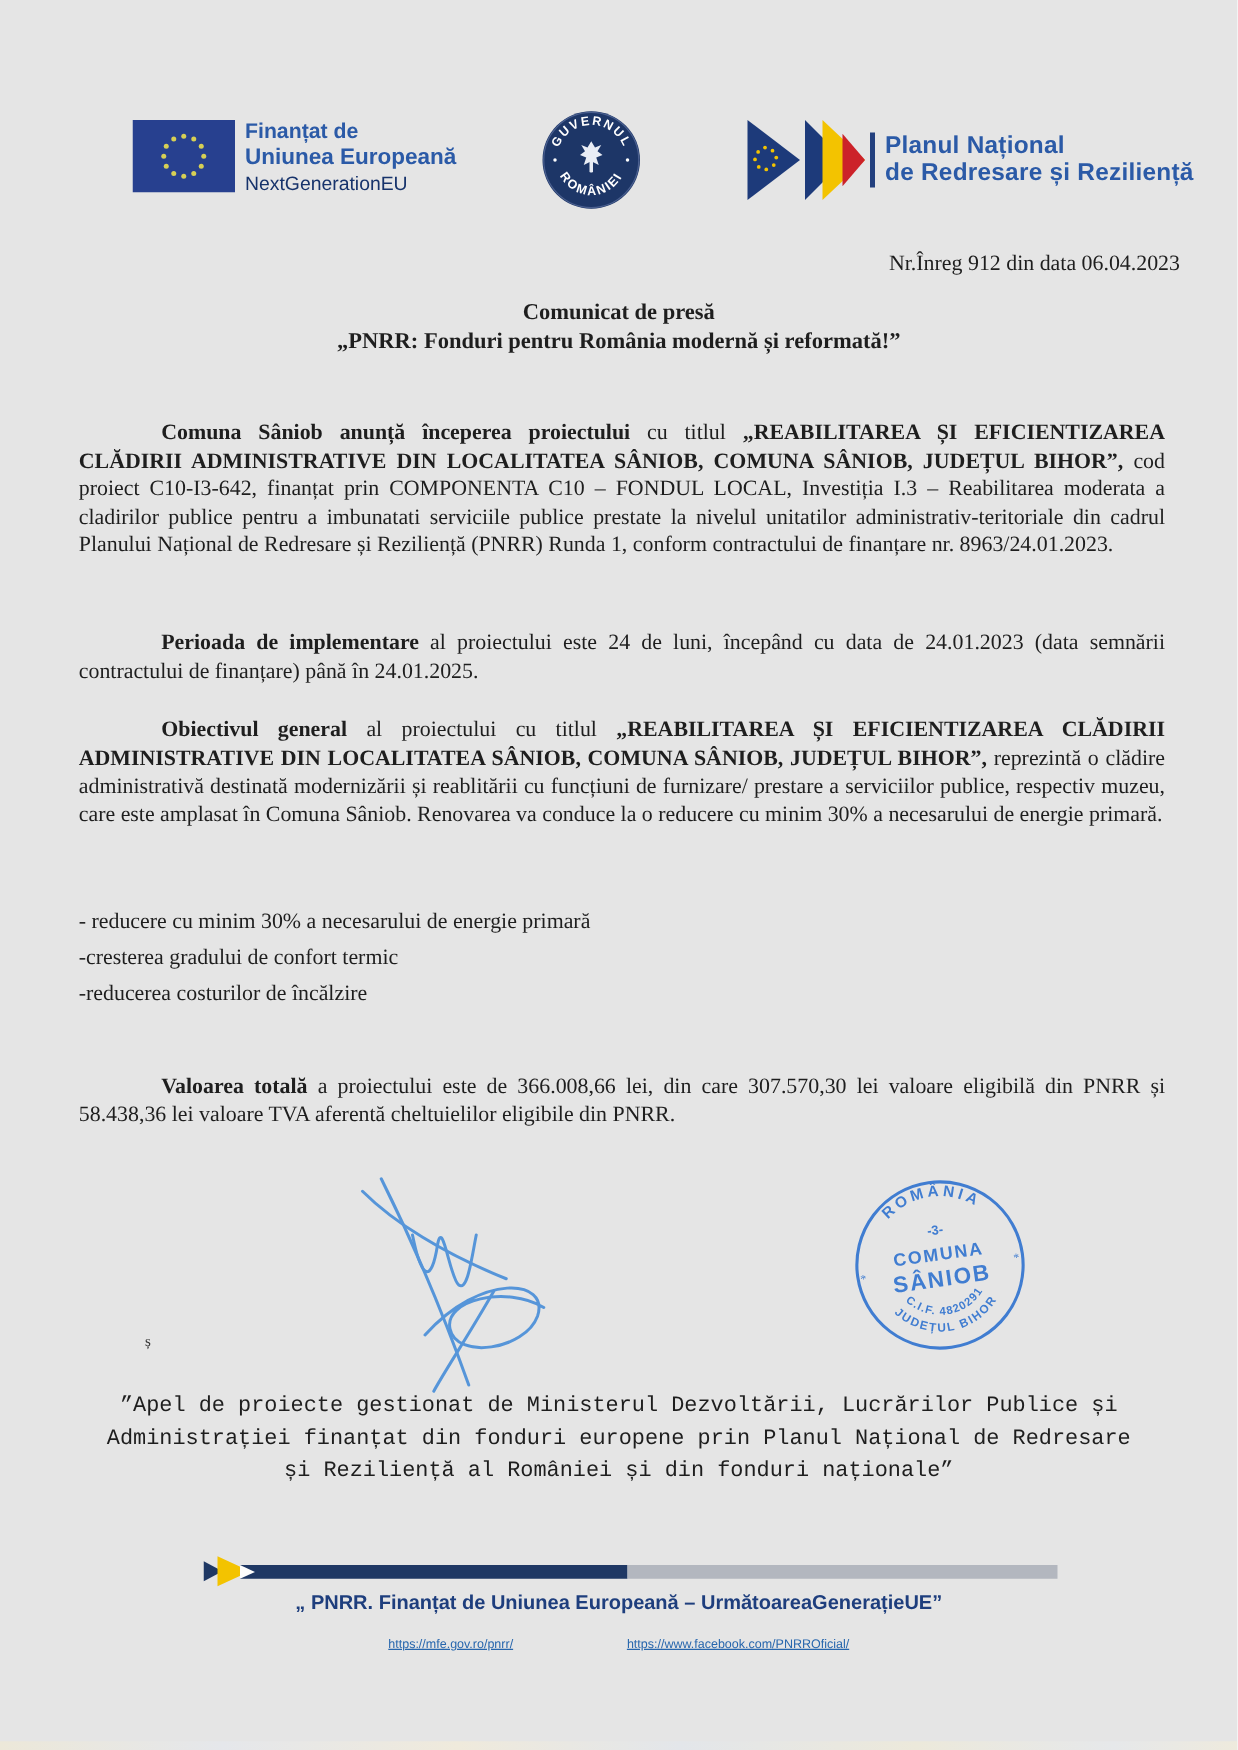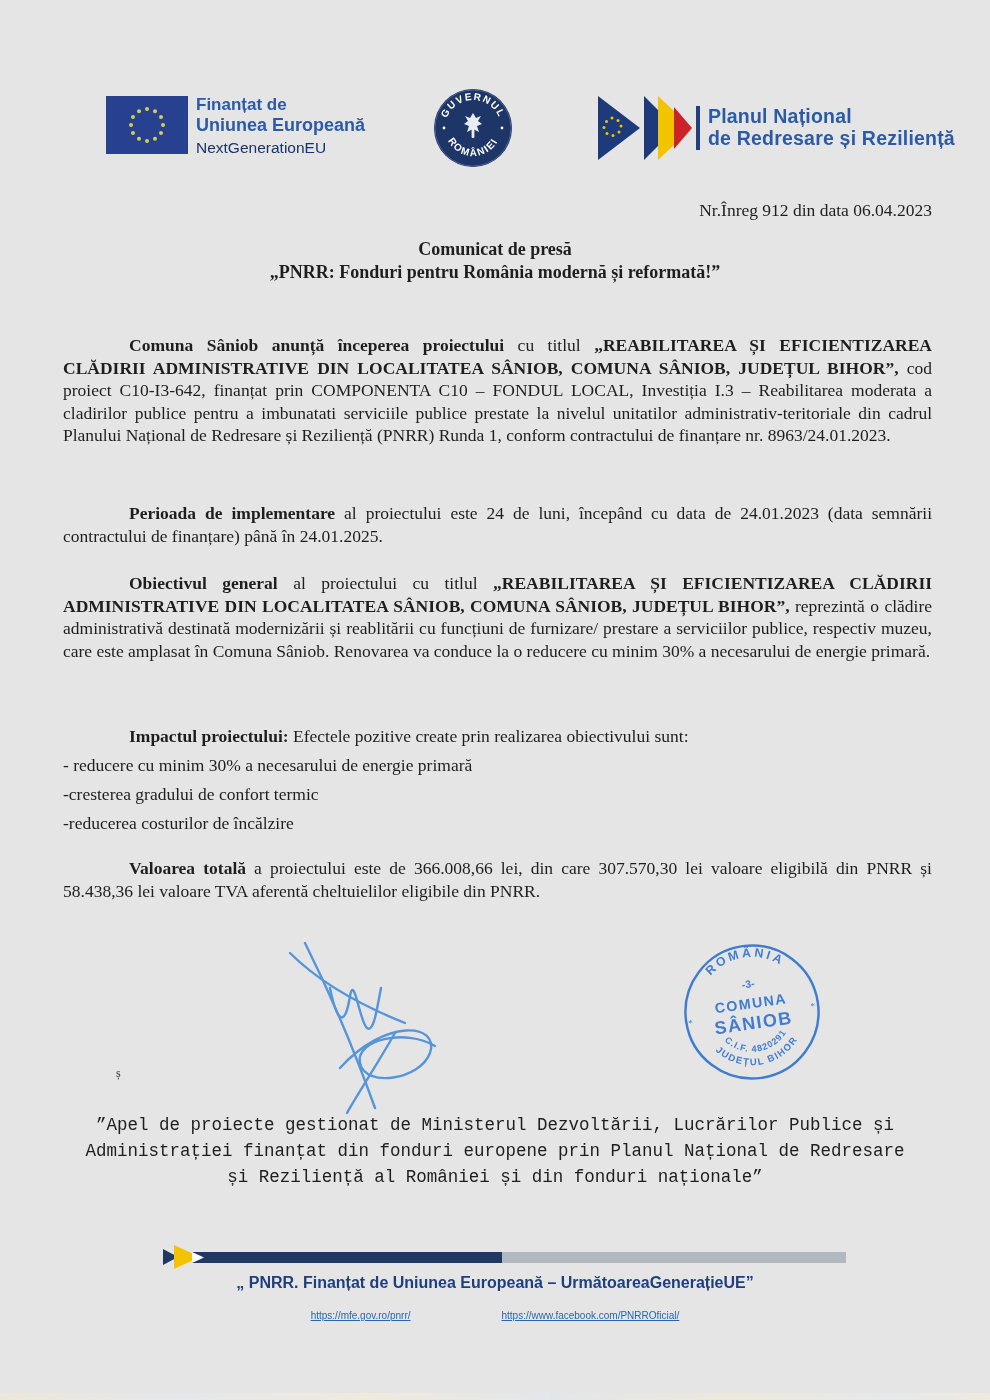--- a/index.html
+++ b/index.html
@@ -14,21 +14,21 @@
   
   .eu-text{position:absolute;left:196px;top:95px;font-family:"Liberation Sans",sans-serif;line-height:1.18;}
   .eu-text .b1{font-weight:bold;color:#2b5aa7;font-size:17px;}
   .eu-text .b2{font-weight:bold;color:#2b5aa7;font-size:18px;}
   .eu-text .b3{color:#17336b;font-size:15.5px;margin-top:3px;}
   .pnrr-logo{position:absolute;left:594px;top:94px;display:flex;align-items:center;}
   .pnrr-text{border-left:4px solid #23407e;padding-left:8px;margin-left:2px;
     font-family:"Liberation Sans",sans-serif;font-weight:bold;color:#2b5aa7;
     font-size:19.5px;line-height:1.12;letter-spacing:.2px;}
   
-  .reg{position:absolute;right:58px;top:200px;font-size:17.5px;}
+  .reg{position:absolute;right:46px;top:200px;font-size:17.5px;}
   .title{position:absolute;left:0;top:238px;width:100%;text-align:center;font-weight:bold;font-size:18px;line-height:23px;}
   .para{position:absolute;left:63px;width:869px;font-size:17.5px;line-height:22.6px;text-align:justify;}
   .para .indent{display:inline-block;width:66px;}
   .p1{top:334px;}
   .p2{top:502px;}
   .p3{top:572px;}
   .p4{top:722px;text-align:left;line-height:29px;}
   .p5{top:857px;}
   b.lead{font-weight:bold;}
   .list-item{font-size:17.5px;}
@@ -130,21 +130,20 @@
     <div>„PNRR: Fonduri pentru România modernă și reformată!”</div>
   </div>
 
   <div class="para p1"><span class="indent"></span><b class="lead">Comuna Sâniob anunță începerea proiectului</b><span> cu titlul </span><b>„REABILITAREA ȘI EFICIENTIZAREA CLĂDIRII ADMINISTRATIVE DIN LOCALITATEA SÂNIOB, COMUNA SÂNIOB, JUDEȚUL BIHOR”,</b><span> cod proiect C10-I3-642, finanțat prin COMPONENTA C10 – FONDUL LOCAL, Investiția I.3 – Reabilitarea moderata a cladirilor publice pentru a imbunatati serviciile publice prestate la nivelul unitatilor administrativ-teritoriale din cadrul Planului Național de Redresare și Reziliență (PNRR) Runda 1, conform contractului de finanțare nr. 8963/24.01.2023.</span></div>
 
   <div class="para p2"><span class="indent"></span><b class="lead">Perioada de implementare</b><span> al proiectului este 24 de luni, începând cu data de 24.01.2023 (data semnării contractului de finanțare) până în 24.01.2025.</span></div>
 
   <div class="para p3"><span class="indent"></span><b class="lead">Obiectivul general</b><span> al proiectului cu titlul </span><b>„REABILITAREA ȘI EFICIENTIZAREA CLĂDIRII ADMINISTRATIVE DIN LOCALITATEA SÂNIOB, COMUNA SÂNIOB, JUDEȚUL BIHOR”,</b><span> reprezintă o clădire administrativă destinată modernizării și reablitării cu funcțiuni de furnizare/ prestare a serviciilor publice, respectiv muzeu, care este amplasat în Comuna Sâniob. Renovarea va conduce la o reducere cu minim 30% a necesarului de energie primară.</span></div>
 
   <div class="para p4">
-    <div><span class="indent"></span><b class="lead">Impactul proiectului:</b><span> Efectele pozitive create prin realizarea obiectivului sunt:</span></div>
     <div class="list-item">- reducere cu minim 30% a necesarului de energie primară</div>
     <div class="list-item">-cresterea gradului de confort termic</div>
     <div class="list-item">-reducerea costurilor de încălzire</div>
   </div>
 
   <div class="para p5"><span class="indent"></span><b class="lead">Valoarea totală</b><span> a proiectului este de 366.008,66 lei, din care 307.570,30 lei valoare eligibilă din PNRR și 58.438,36 lei valoare TVA aferentă cheltuielilor eligibile din PNRR.</span></div>
 
 
   <svg class="sig-svg" width="210" height="190" viewBox="0 0 210 190">
     <g fill="none" stroke="#4a8fd8" stroke-width="2.4" stroke-linecap="round" opacity="0.92">

